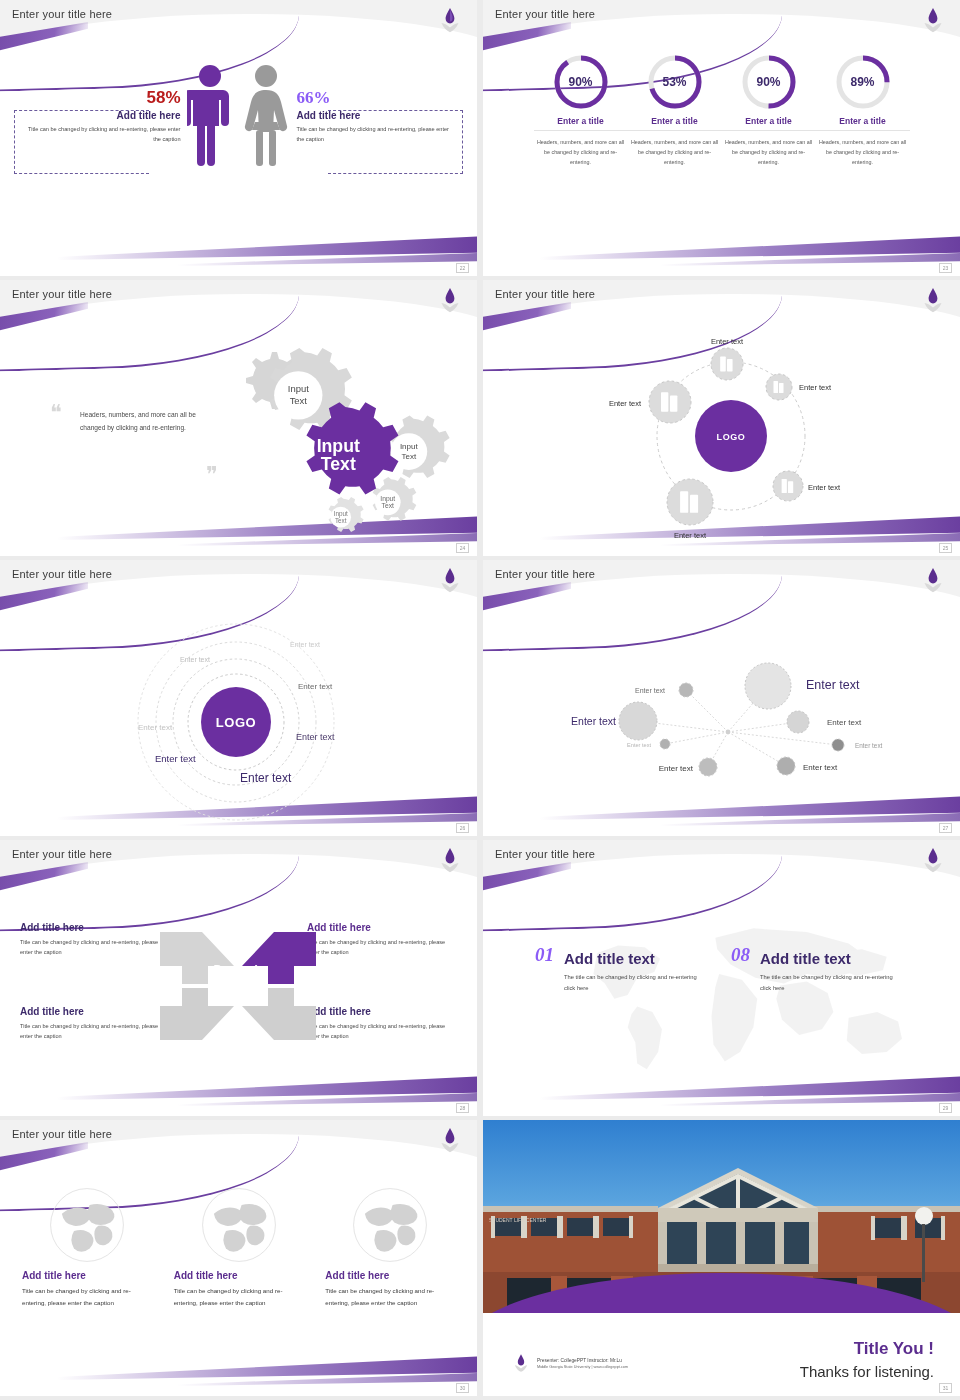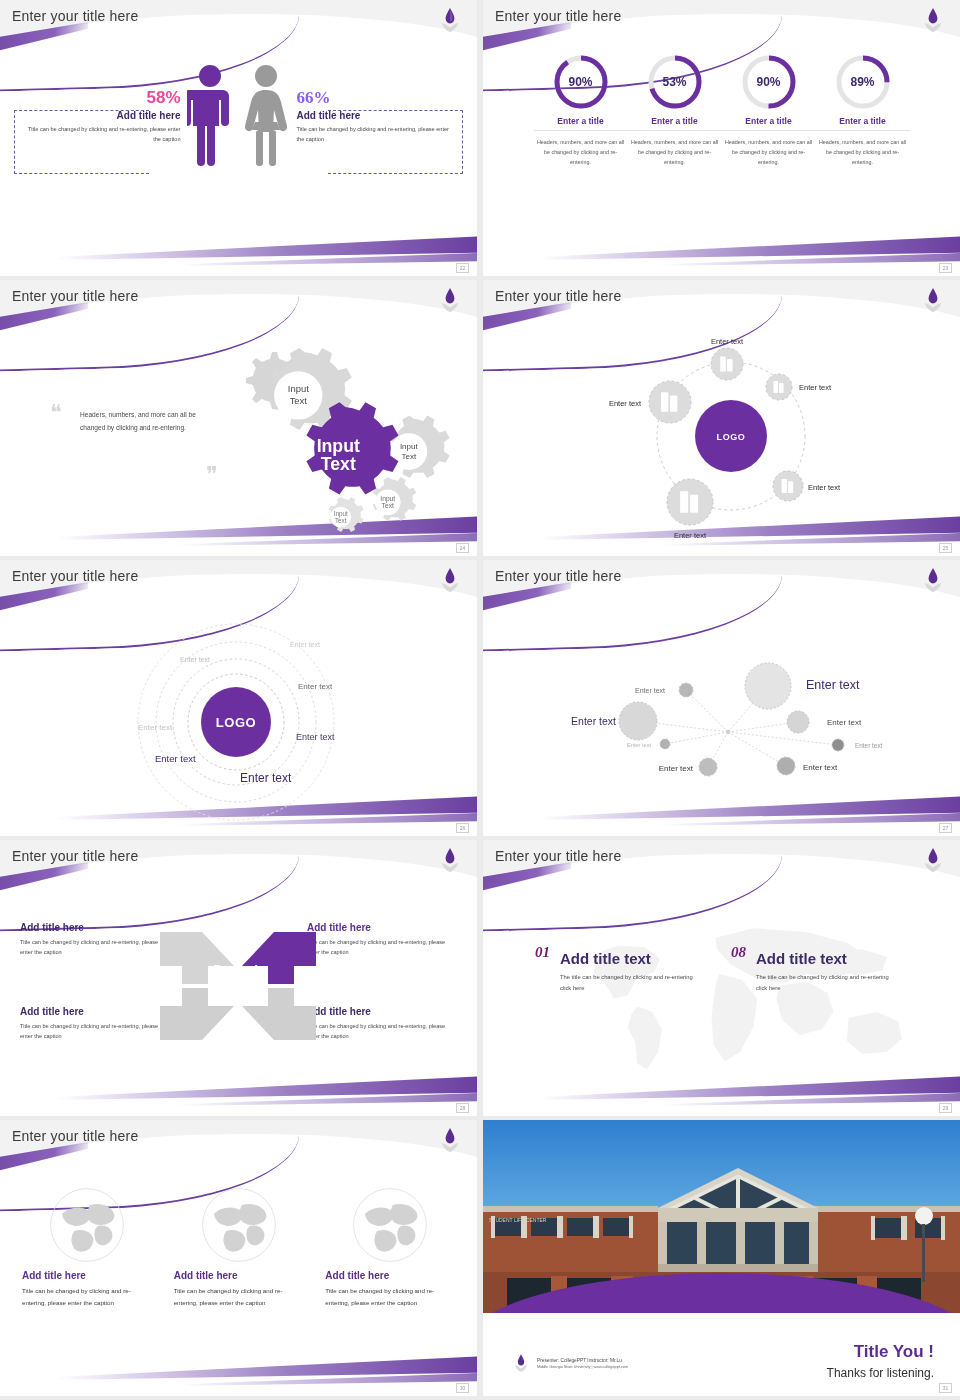--- a/index.html
+++ b/index.html
@@ -28,21 +28,21 @@
     background: #f2f2f2;
     overflow: hidden;
   }
   .hdr-curve {
     position: absolute; left: -10px; top: 14px; width: 520px; height: 90px;
     border-radius: 50% / 50%;
     background: #fff;
   }
   .slide-title {
     position: absolute; left: 12px; top: 8px;
-    font-size: 14px; color: #3a3a3a; letter-spacing: .2px;
+    font-size: 11px; color: #3a3a3a; letter-spacing: .2px;
     z-index: 6;
   }
   
   .swoosh-tl {
     position: absolute; left: -30px; top: 18px;
     width: 330px; height: 70px;
     border-bottom: 2.4px solid #6b3fa0;
     border-radius: 0 0 60% 0 / 0 0 100% 0;
     transform: rotate(-1.5deg);
     z-index: 4;
@@ -79,21 +79,21 @@
     border: 1px solid #cfcfcf; background: #fff;
     font-size: 5px; line-height: 9px; text-align: center; color: #9a9a9a;
     z-index: 7;
   }
   
   .g-wrap { position:absolute; left:0; right:0; top:18px; display:flex; align-items:center; justify-content:center; }
   .g-col { width: 160px; }
   .g-col.l { text-align: right; padding-right: 6px; }
   .g-col.r { text-align: left; padding-left: 6px; }
   .g-pct { font-size: 17px; font-weight: bold; line-height: 1.1; }
-  .g-pct.p { color: #ec4899; }
+  .g-pct.p { color: #b91c1c; }
   .g-pct.g { color: #8b5cf6; font-family: Liberation Serif, serif; }
   .g-sub { font-size: 10px; font-weight: bold; color: #3d2a6b; margin-top: 2px; }
   .g-txt { font-size: 5.6px; color: #4a4a4a; line-height: 1.75; margin-top: 4px; }
   .dashbox-l { position:absolute; left:14px; top:66px; width:135px; height:64px;
     border:1px dashed #6a5a9c; border-right:none; }
   .dashbox-r { position:absolute; right:14px; top:66px; width:135px; height:64px;
     border:1px dashed #6a5a9c; border-left:none; }
   .figs { display:flex; gap: 8px; align-items:flex-end; }
   
   .donuts { position:absolute; left:0; right:0; top:10px; display:flex; justify-content:center; gap: 0; }
@@ -107,35 +107,35 @@
     padding-bottom: 4px; border-bottom: 1px solid #e3e3e3; }
   .donut-desc { font-size: 5.4px; color: #585858; line-height: 1.85; margin-top: 6px; }
   
   .quote-mark { font-size: 22px; color: #d8d8d8; font-family: "Liberation Serif", serif; line-height: 1; }
   .gear-txt { font-size: 6.6px; color: #4a4a4a; line-height: 2.0; }
   
   .q-title { font-size:10px; font-weight:bold; color:#3d2a6b; }
   .q-title.accent { color:#5b2d8e; }
   .q-text { font-size:5.6px; color:#4a4a4a; line-height:1.85; margin-top:4px; }
   
-  .num-big { font-size:15px; font-weight:bold; font-style:italic; color:#701a75; font-family:"Liberation Serif",serif; }
+  .num-big { font-size:19px; font-weight:bold; font-style:italic; color:#8b5cf6; font-family:"Liberation Serif",serif; }
   .mt-title { font-size:15px; font-weight:bold; color:#3d2a6b; }
   .mt-text { font-size:5.8px; color:#4a4a4a; line-height:1.9; margin-top:5px; }
   
   .globe-title { font-size:10px; font-weight:bold; color:#5b2d8e; }
   .globe-text { font-size:6.2px; color:#3a3a3a; line-height:2.0; margin-top:4px; }
   
   .photo { position:absolute; left:0; top:0; right:0; height:193px; overflow:hidden; }
   .sky { position:absolute; inset:0; background:linear-gradient(180deg,#2f7fd0 0%,#59a3de 42%,#9cc8ea 68%,#cfe3f2 100%); }
   .purple-band {
     position:absolute; left:-20px; right:-20px; bottom:-34px; height:74px;
     background:#6b2fa0; border-radius:50% 50% 0 0 / 100% 100% 0 0;
   }
   .thanks-big { font-size:17px; font-weight:bold; color:#5b2d8e; }
-  .thanks-sub { font-size:12px; color:#2f2f2f; margin-top:4px;text-align:right; }
+  .thanks-sub { font-size:15px; color:#2f2f2f; margin-top:4px;text-align:right; }
   .pres { font-size:4.8px; color:#4a4a4a; line-height:1.6; }
   .pres2 { font-size:3.8px; color:#6a6a6a; }
 </style>
 </head>
 <body>
 
 <div class="grid">
 
   <div class="slide">
     <div class="hdr">

